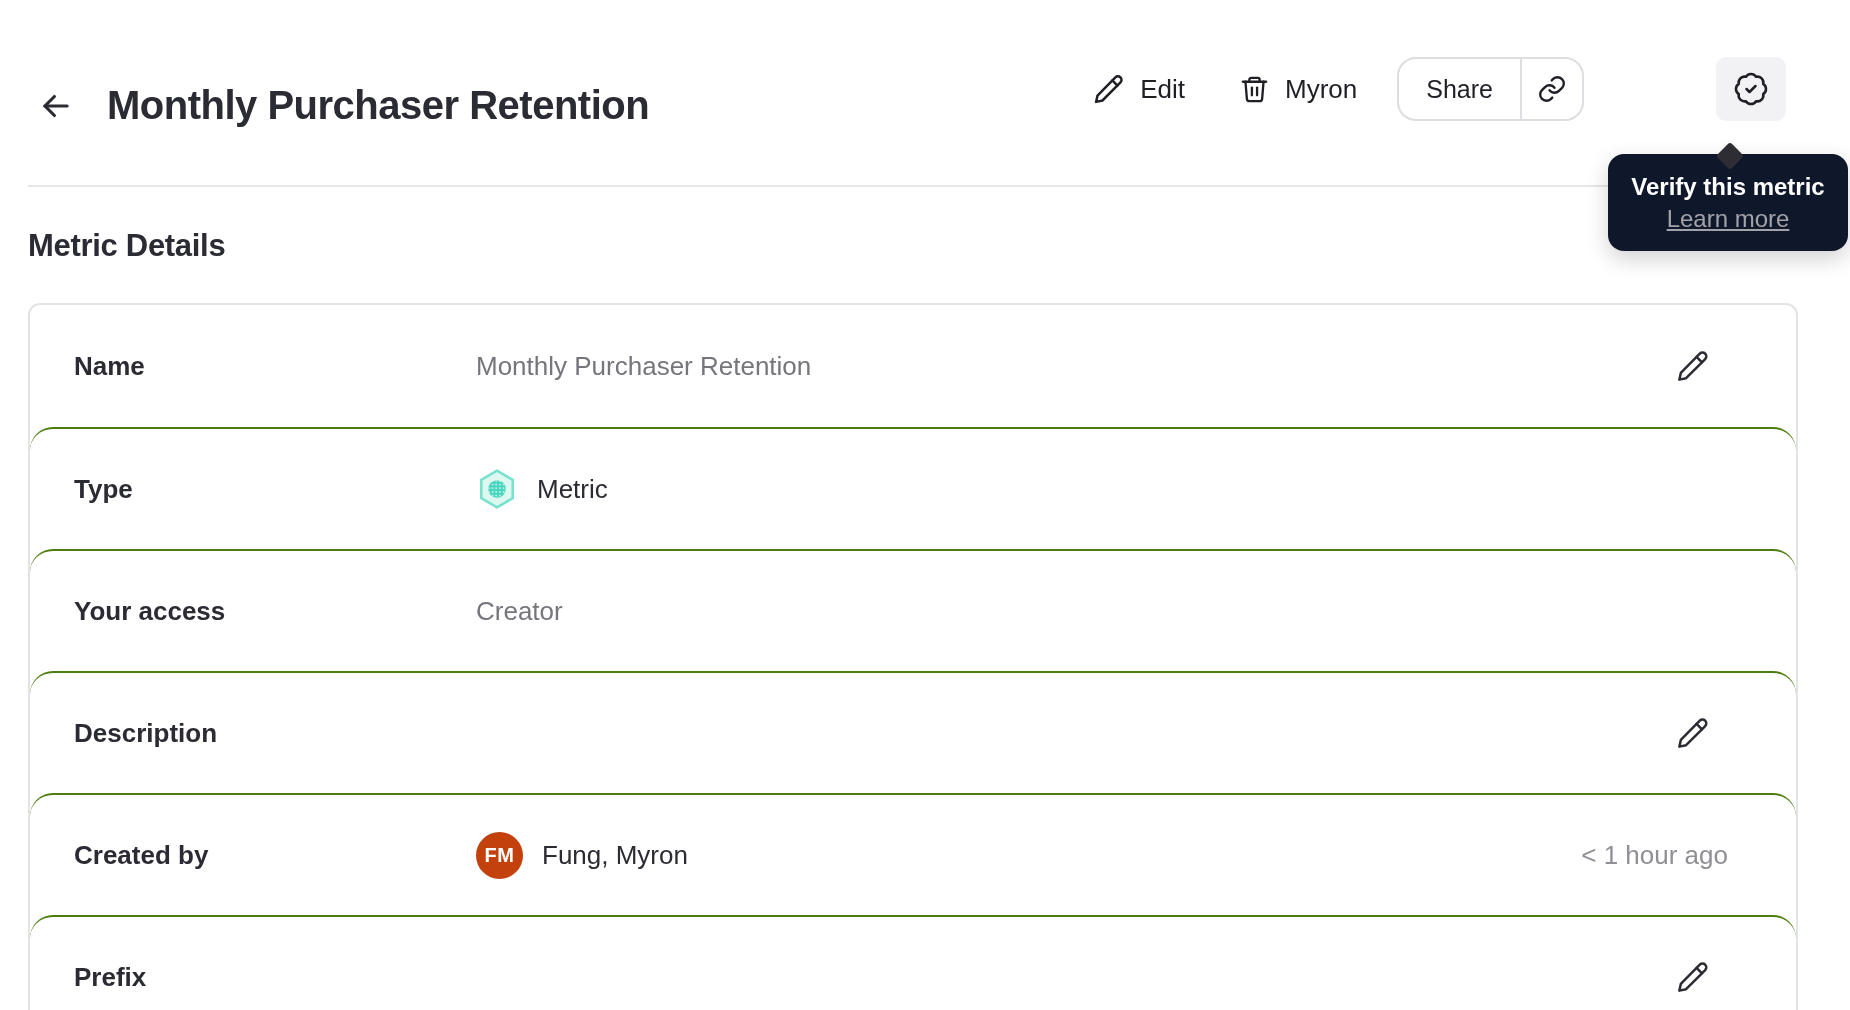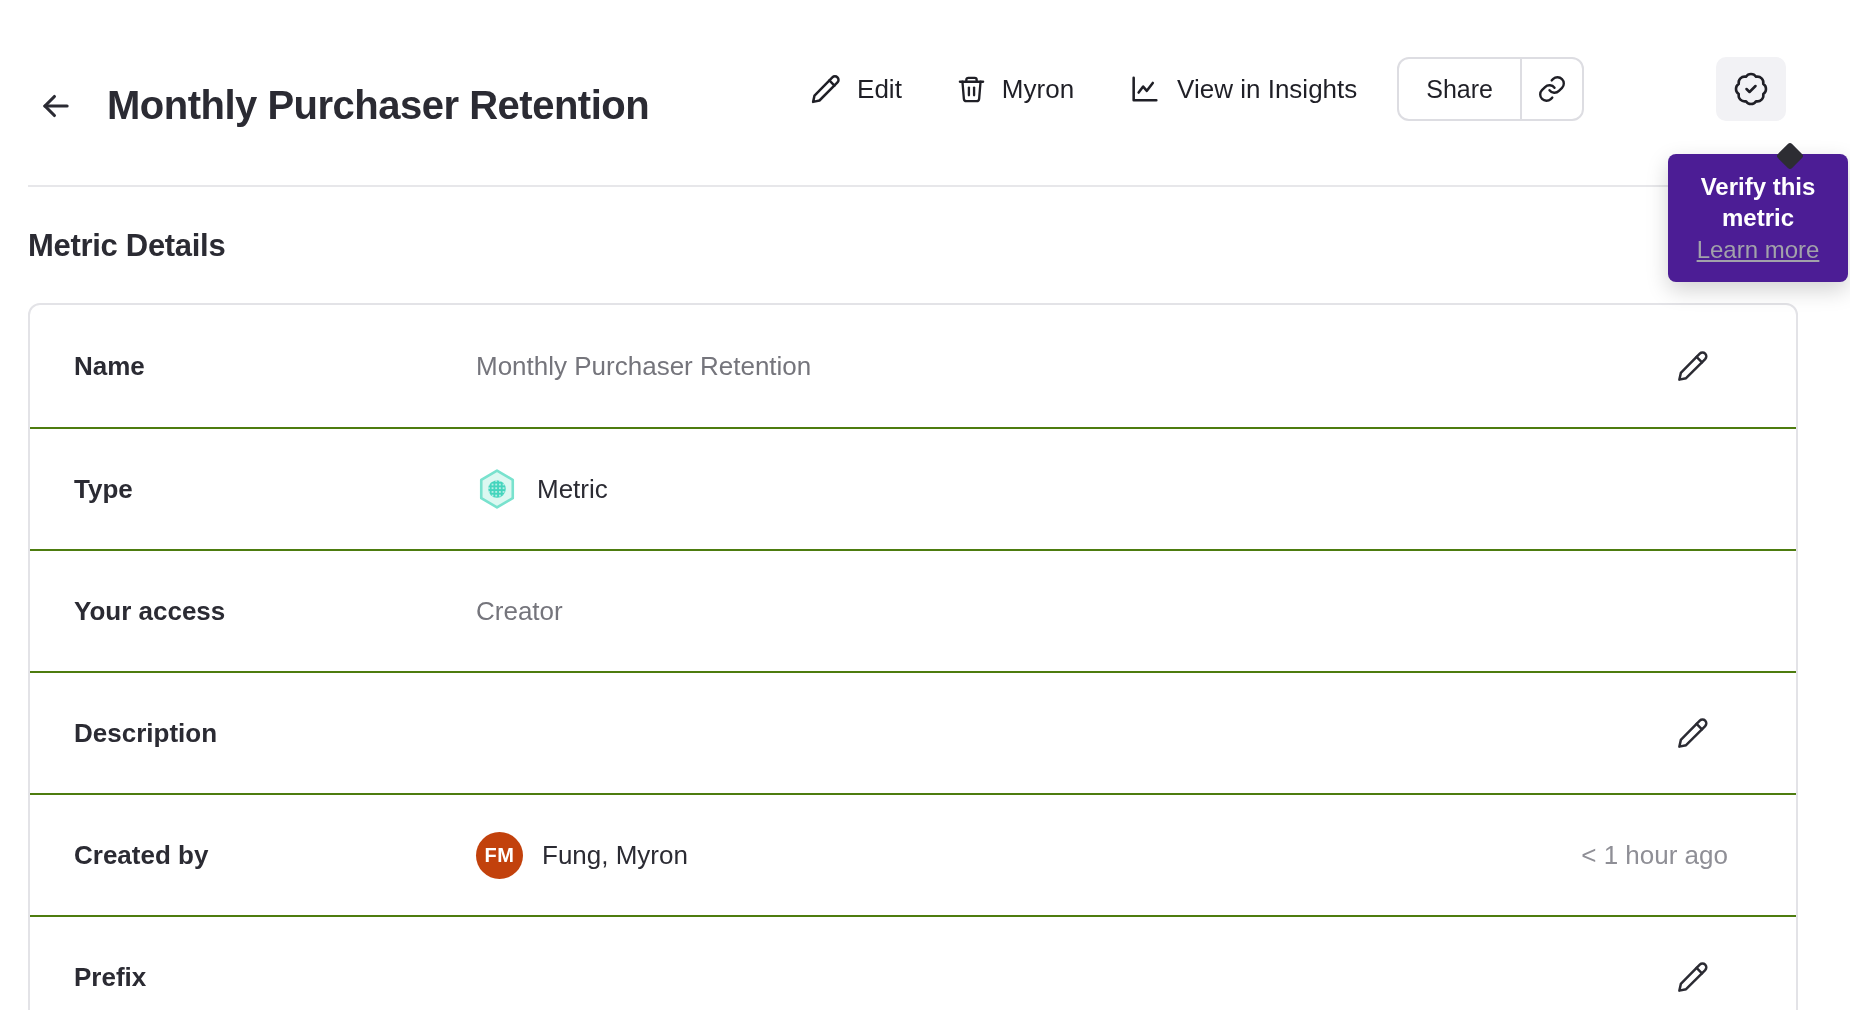--- a/index.html
+++ b/index.html
@@ -22,40 +22,40 @@
     display: flex; align-items: center; gap: 54px;
   }
   .tool-item {
     display: flex; align-items: center; gap: 15px;
     background: none; border: none; cursor: pointer;
     font-family: "Liberation Sans", sans-serif;
     font-size: 26px; font-weight: 500; color: #1f1f26;
   }
   .btn-group { display: flex; margin-left: -14px; }
   .btn {
-    height: 64px; background: #fff; border: 2px solid #dddde2; border-radius: 12px;
+    height: 64px; background: #fff; border: 2px solid #dddde2; border-radius: 19px;
     display: flex; align-items: center; justify-content: center; cursor: pointer;
     font-family: "Liberation Sans", sans-serif;
     font-size: 25px; font-weight: 500; color: #1f1f26;
   }
   .btn-share { padding: 0 27px; border-top-right-radius: 0; border-bottom-right-radius: 0; }
   .btn-link  { width: 64px; margin-left: -2px; border-top-left-radius: 0; border-bottom-left-radius: 0; }
   .btn-verify {
     width: 70px; height: 64px; margin-left: 78px;
     background: #f2f2f5; border: none; border-radius: 10px;
     display: flex; align-items: center; justify-content: center; cursor: pointer;
   }
   .header-divider {
     position: absolute; left: 28px; right: 52px; top: 185px; height: 2px; background: #e7e7ea;
   }
 
   
   .tooltip {
-    position: absolute; top: 154px; right: 2px; width: 180px; z-index: 5;
-    background: #4c1d95; border-radius: 8px; padding: 17px 10px 18px;
+    position: absolute; top: 154px; right: 2px; width: 240px; z-index: 5;
+    background: #0f172a; border-radius: 16px; padding: 17px 10px 18px;
     text-align: center; box-shadow: 0 8px 22px rgba(0,0,0,0.18);
   }
   .tooltip::before {
     content: ""; position: absolute; top: -8px; left: 112px;
     width: 20px; height: 20px; background: #2d2d33;
     transform: rotate(45deg); border-radius: 3px;
   }
   .tooltip-title { font-size: 24px; font-weight: 700; color: #ffffff; line-height: 1.3; }
   .tooltip-link  { display: inline-block; margin-top: 3px; font-size: 24px; color: #a2a2aa;
                    text-decoration: underline; cursor: pointer; }
@@ -64,21 +64,21 @@
   .section-heading {
     position: absolute; left: 28px; top: 228px;
     font-size: 31px; font-weight: 700; letter-spacing: -0.3px; color: #2b2b33;
   }
 
   
   .card {
     position: absolute; left: 28px; top: 303px; width: 1770px; height: 760px;
     border: 2px solid #e3e3e7; border-radius: 12px; background: #fff; overflow: hidden;
   }
-  .row { position: relative; height: 122px; display: flex; align-items: center; }
+  .row { position: relative; height: 122px; display: flex; align-items: center; border-radius: 23px; }
   .row + .row { border-top: 2px solid #4d7c0f; }
   .row-label { flex: 0 0 446px; padding-left: 44px; font-size: 26px; font-weight: 700; color: #2b2b33; }
   .row-value { flex: 1; display: flex; align-items: center; gap: 19px; font-size: 26px; color: #2b2b33; }
   .muted  { color: #75757c; }
   .row-edit {
     position: absolute; right: 82px; top: 50%; transform: translateY(-50%);
     width: 44px; height: 44px; display: flex; align-items: center; justify-content: center;
     background: none; border: none; cursor: pointer;
   }
   .row-meta {
@@ -131,29 +131,20 @@
           <path d="M3 6h18"></path>
             <path d="M8 6V4.5A1.5 1.5 0 0 1 9.5 3h5A1.5 1.5 0 0 1 16 4.5V6"></path>
           <path d="M19 6l-1.1 13.2A2 2 0 0 1 15.9 21H8.1a2 2 0 0 1-2-1.8L5 6"></path>
           <path d="M10 10.5v6"></path>
             <path d="M14 10.5v6"></path>
         </svg>
       </span>
       <span>Myron</span>
     </button>
 
-    <button class="tool-item">
-      <span class="icon">
-        <svg width="34" height="34" viewBox="0 0 24 24" fill="none" stroke="#1f1f26" stroke-width="1.8" stroke-linecap="round" stroke-linejoin="round">
-          <path d="M4 4v16h16"></path>
-            <path d="M7.5 14.5l3.2-4.2 2.6 3 4.2-5.6"></path>
-        </svg>
-      </span>
-      <span>View in Insights</span>
-    </button>
 
     <div class="btn-group">
       <button class="btn btn-share">
         <span>Share</span>
       </button>
       <button class="btn btn-link">
         <span class="icon">
           <svg width="30" height="30" viewBox="0 0 24 24" fill="none" stroke="#1f1f26" stroke-width="1.9" stroke-linecap="round" stroke-linejoin="round">
             <path d="M10 13a5 5 0 0 0 7.54.54l2.5-2.5a5 5 0 0 0-7.07-7.07l-1.2 1.19"></path>
             <path d="M14 11a5 5 0 0 0-7.54-.54l-2.5 2.5a5 5 0 0 0 7.07 7.07l1.19-1.19"></path>

